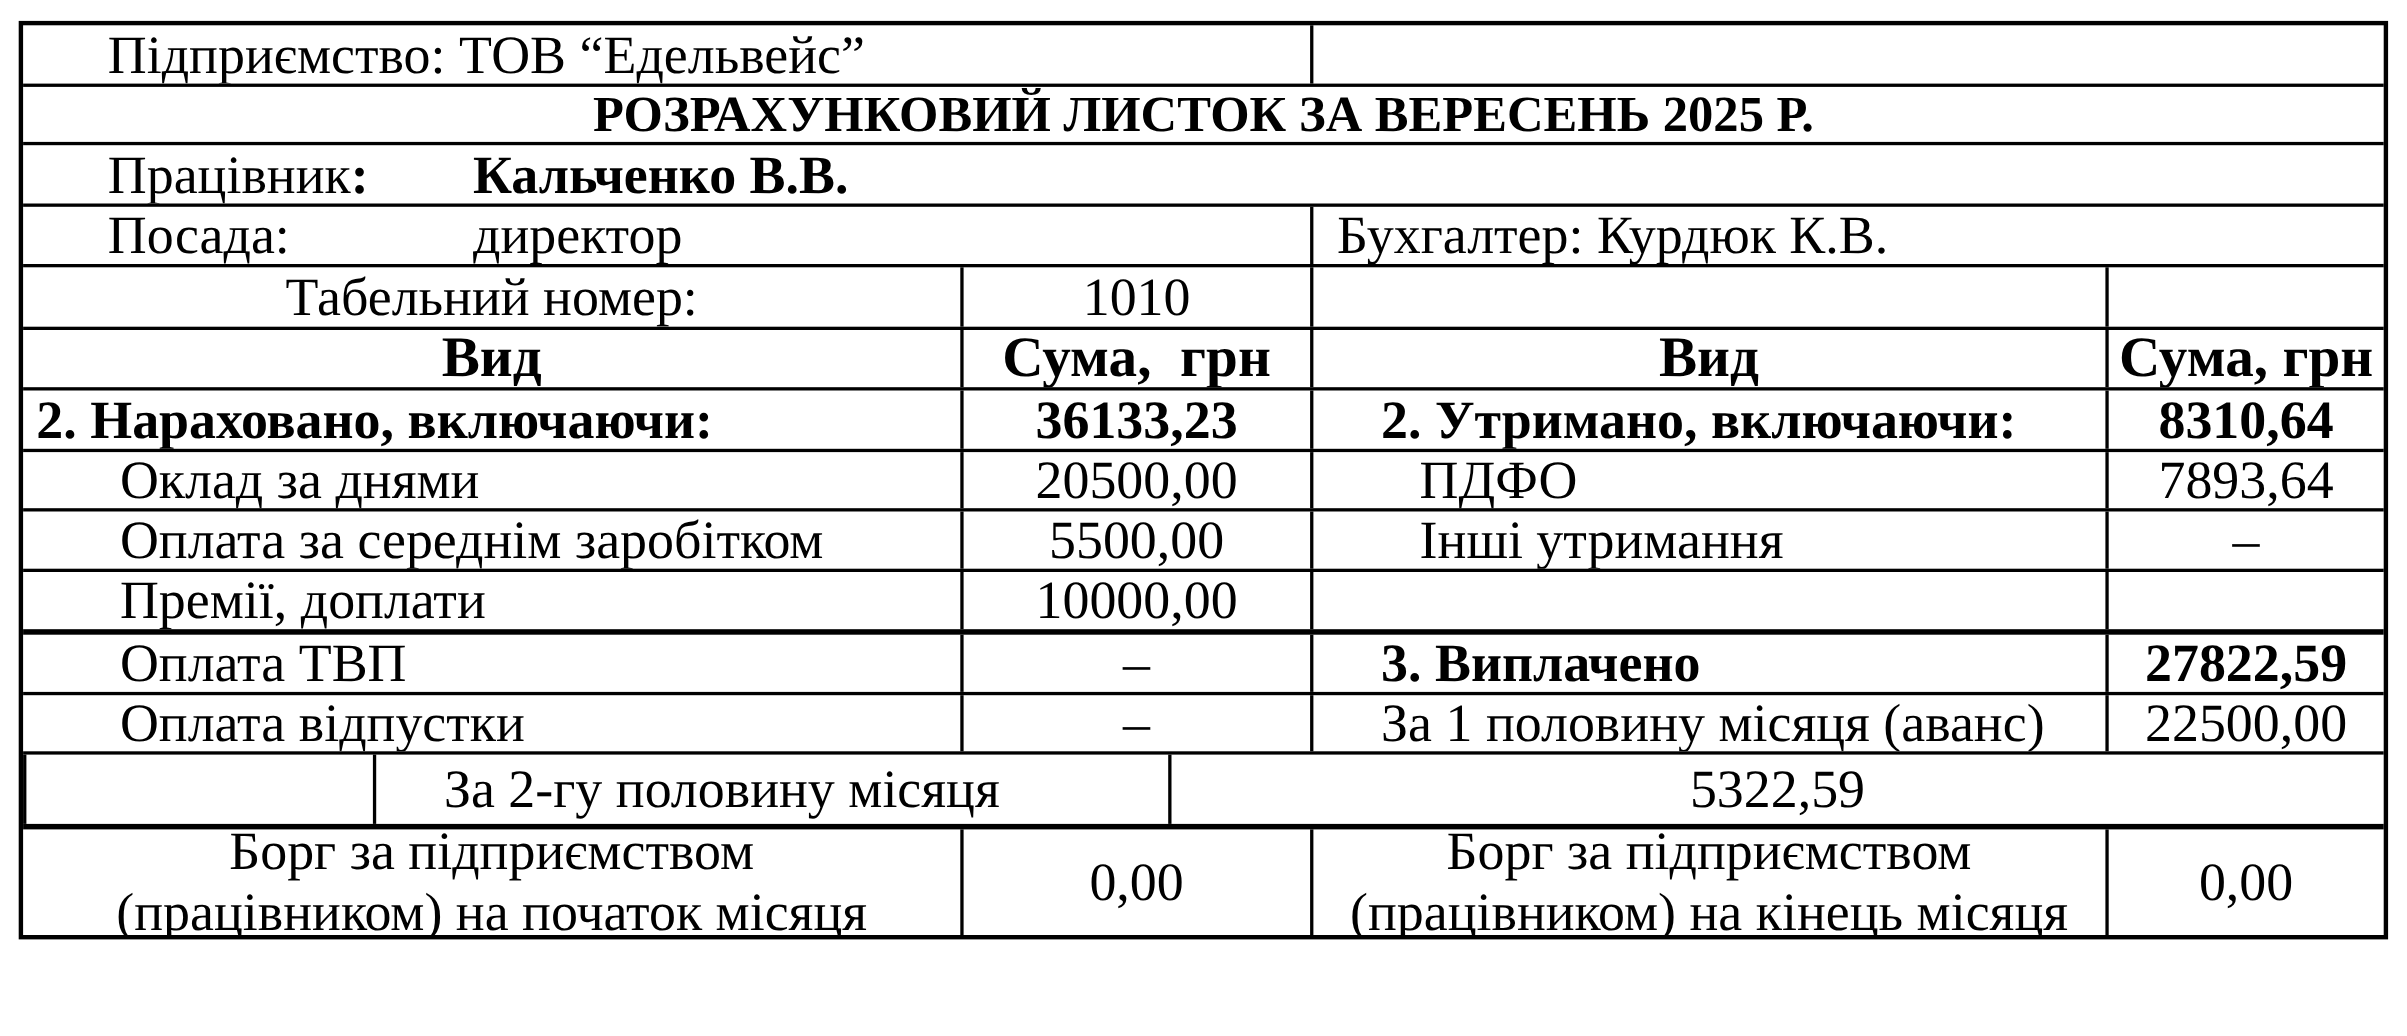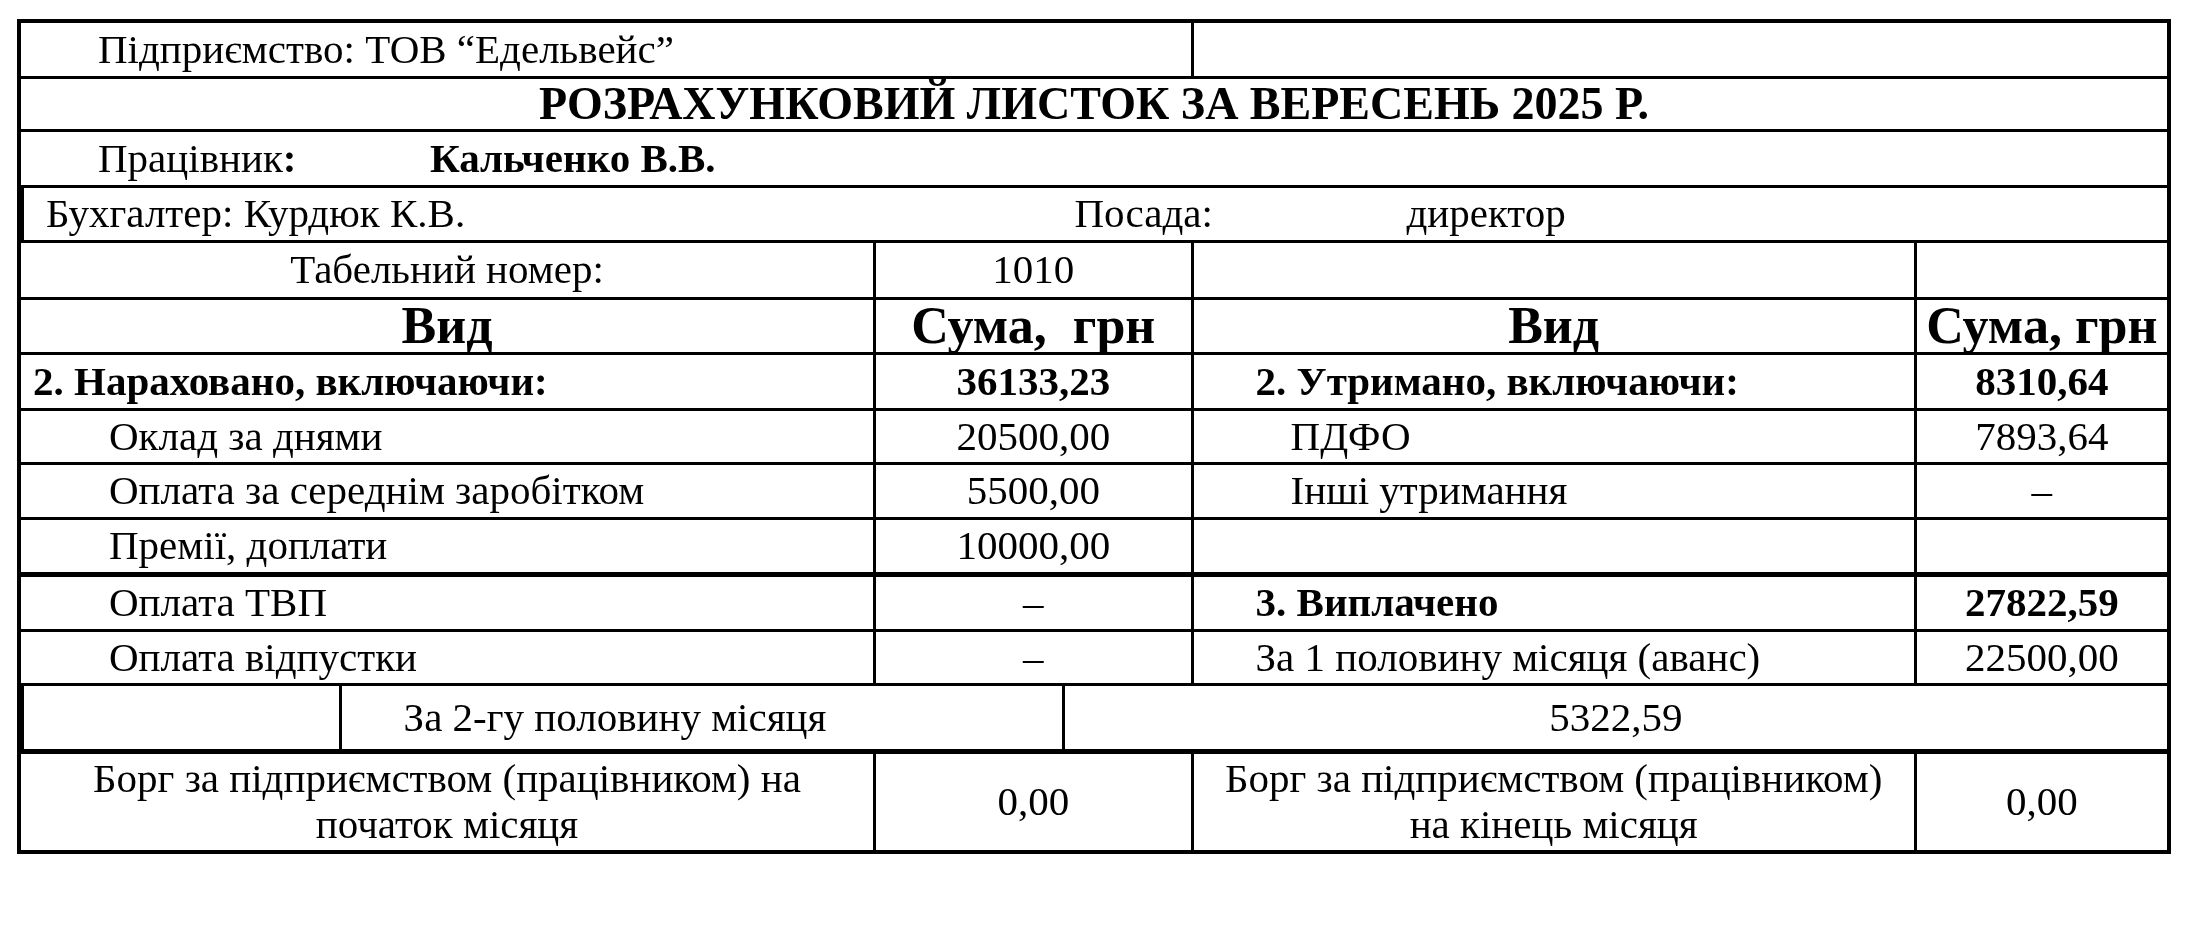--- a/index.html
+++ b/index.html
@@ -31,21 +31,21 @@
     box-sizing: content-box;
   }
   .row.first { border-top: none; }
   .row.thick { border-top-width: 5px; }
   .cell {
     box-sizing: border-box;
     border-left: 3px solid #000;
     display: flex;
     align-items: center;
     overflow: hidden;
-    font-size: 41px;
+    font-size: 49px;
     line-height: 1.05;
     white-space: nowrap;
   }
   .cell.nb { border-left: none; }
   
   .c1 { width: 39.7%; }
   .c2 { width: 14.8%; }
   .c3 { width: 33.7%; }
   .c4 { flex: 1; }
   .half-l { width: 54.5%; }
@@ -97,25 +97,25 @@
     <div class="cell nb full title-cell">РОЗРАХУНКОВИЙ ЛИСТОК ЗА ВЕРЕСЕНЬ 2025 Р.</div>
   </div>
 
   <div class="row" style="height:53px">
     <div class="cell nb half-l info">
       <span class="txt"><span class="lab"><span>Працівник</span><b>:</b></span><b>Кальченко В.В.</b></span>
     </div>
   </div>
 
   <div class="row" style="height:52px">
+    <div class="cell nb half-l info">
+      <span class="txt"><span class="lab">Посада:</span><span>директор</span></span>
+    </div>
     <div class="cell half-r info-r">
       <span class="txt"><span>Бухгалтер:</span> <span>Курдюк К.В.</span></span>
-    </div>
-    <div class="cell nb half-l info">
-      <span class="txt"><span class="lab">Посада:</span><span>директор</span></span>
     </div>
   </div>
 
   <div class="row" style="height:54px">
     <div class="cell nb c1 center">Табельний номер:</div>
     <div class="cell c2 center">1010</div>
     <div class="cell c3"></div>
     <div class="cell c4"></div>
   </div>
 

